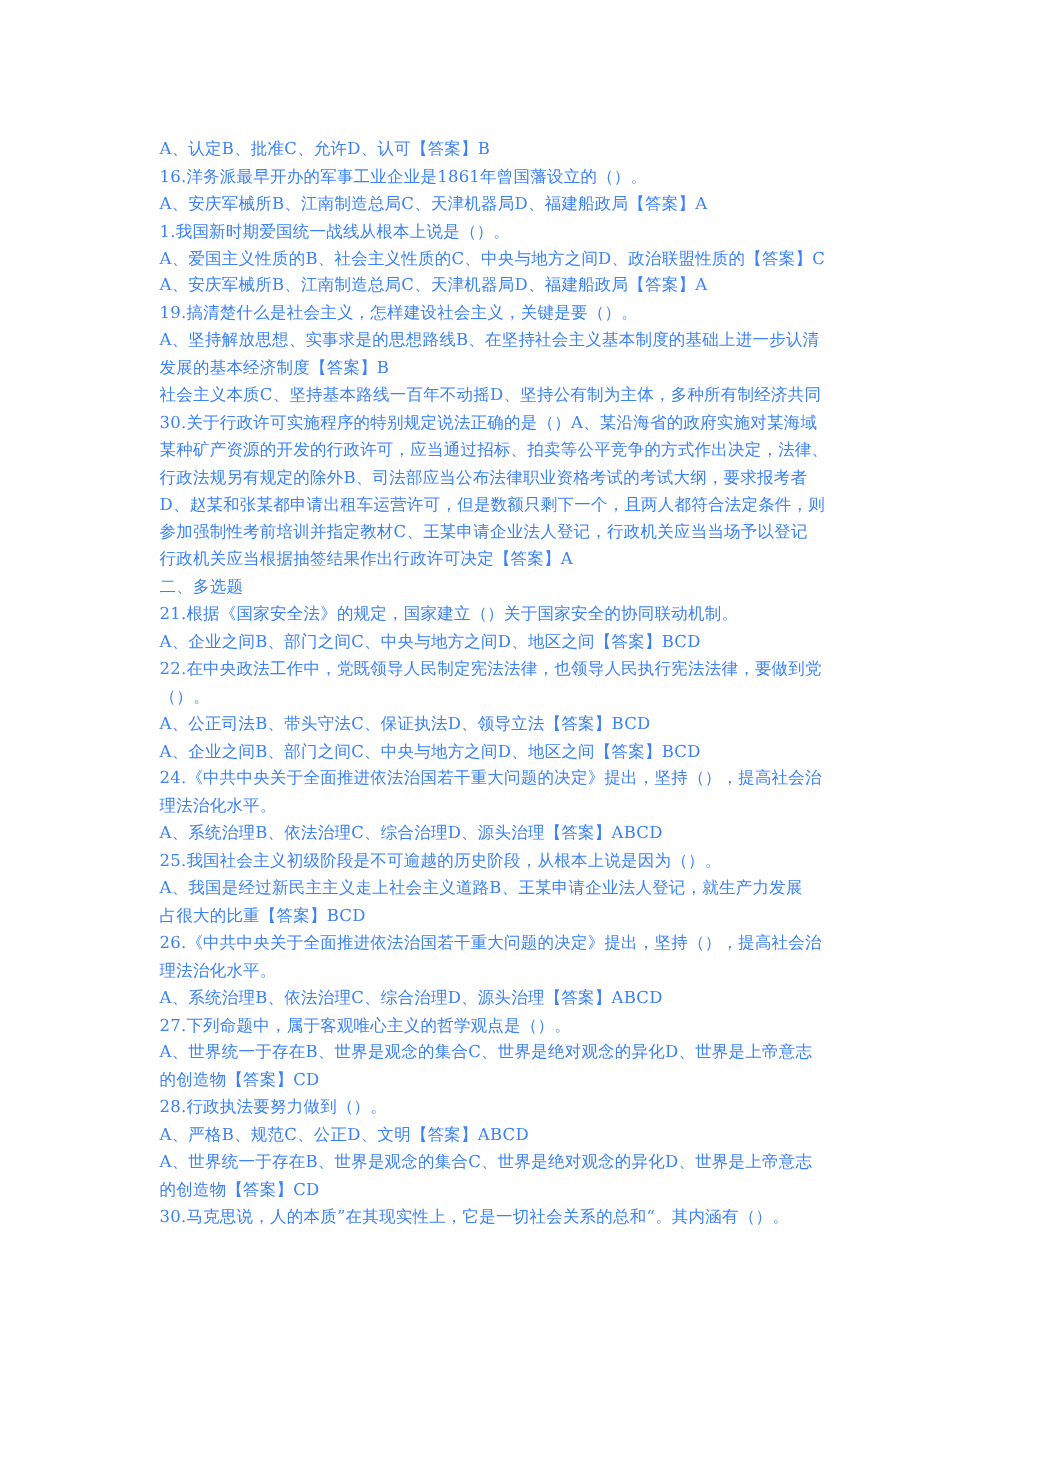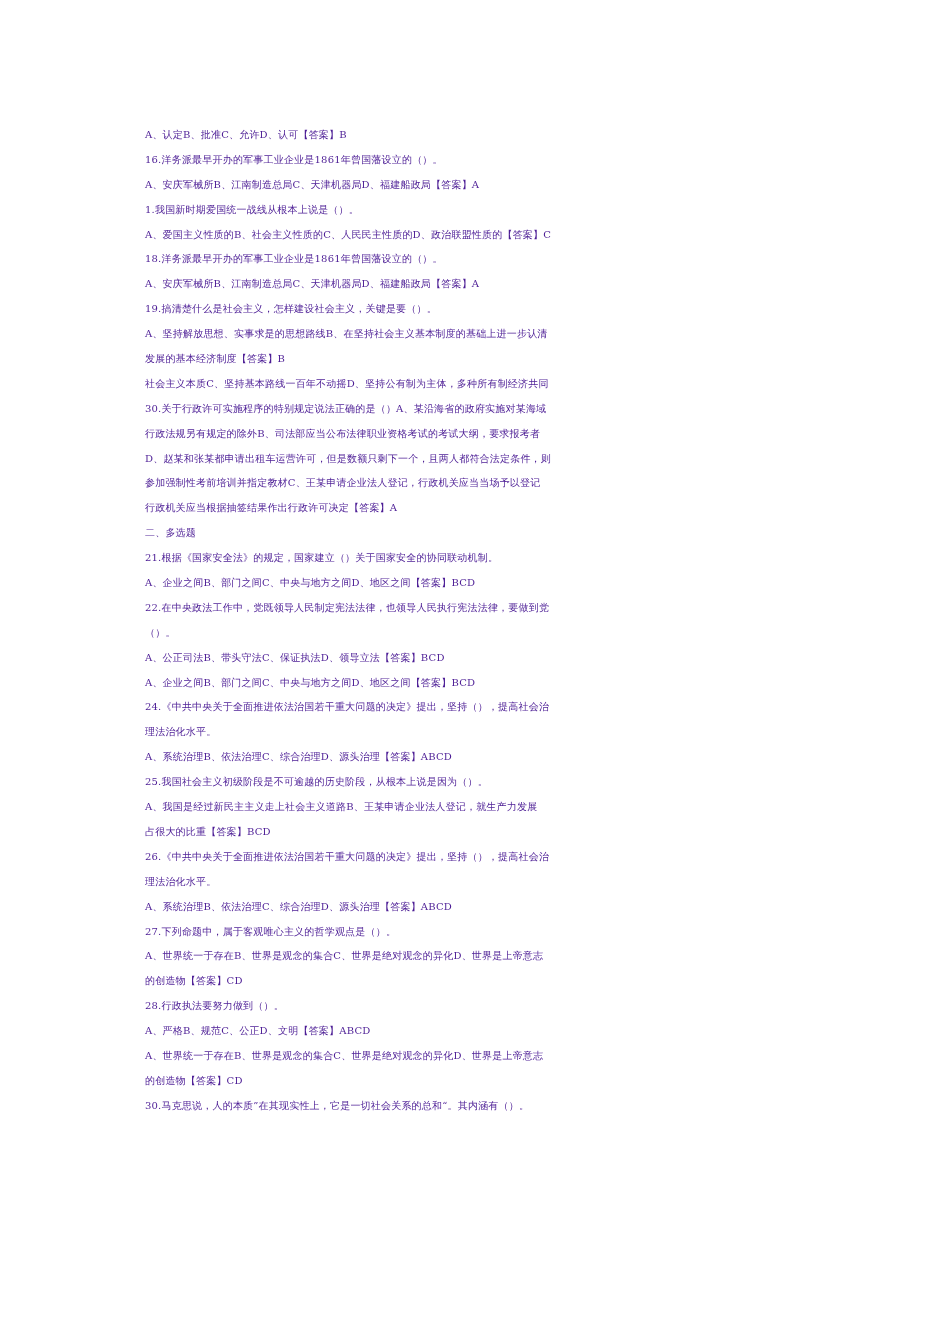--- a/index.html
+++ b/index.html
@@ -1,39 +1,39 @@
 <!DOCTYPE html>
 <html><head>
 <meta charset="utf-8">
 <style>
   html, body { margin: 0; padding: 0; background: #ffffff; }
   body { width: 950px; height: 1344px; position: relative; overflow: hidden; }
   .page {
     position: absolute; left: 145px; top: 123px; width: 665px;
     font-family: "DejaVu Serif", "Liberation Serif", serif;
-    font-size: 10px; line-height: 24.9px; color: #4c1d95;
+    font-size: 15px; line-height: 24.9px; color: #3b82f6;
   }
   .line { white-space: nowrap; height: 24.9px; letter-spacing: 0.2px; }
 </style>
 </head>
 <body>
 
 <div class="page" id="page">
     <div class="line">A、认定B、批准C、允许D、认可【答案】B</div>
     <div class="line">16.洋务派最早开办的军事工业企业是1861年曾国藩设立的（）。</div>
     <div class="line">A、安庆军械所B、江南制造总局C、天津机器局D、福建船政局【答案】A</div>
     <div class="line">1.我国新时期爱国统一战线从根本上说是（）。</div>
-    <div class="line">A、爱国主义性质的B、社会主义性质的C、人民民主性质的D、政治联盟性质的【答案】C</div>
-    <div class="line">18.洋务派最早开办的军事工业企业是1861年曾国藩设立的（）。</div>
+    <div class="line">A、爱国主义性质的B、社会主义性质的C、中央与地方之间D、政治联盟性质的【答案】C</div>
     <div class="line">A、安庆军械所B、江南制造总局C、天津机器局D、福建船政局【答案】A</div>
     <div class="line">19.搞清楚什么是社会主义，怎样建设社会主义，关键是要（）。</div>
     <div class="line">A、坚持解放思想、实事求是的思想路线B、在坚持社会主义基本制度的基础上进一步认清</div>
     <div class="line">发展的基本经济制度【答案】B</div>
     <div class="line">社会主义本质C、坚持基本路线一百年不动摇D、坚持公有制为主体，多种所有制经济共同</div>
     <div class="line">30.关于行政许可实施程序的特别规定说法正确的是（）A、某沿海省的政府实施对某海域</div>
+    <div class="line">某种矿产资源的开发的行政许可，应当通过招标、拍卖等公平竞争的方式作出决定，法律、</div>
     <div class="line">行政法规另有规定的除外B、司法部应当公布法律职业资格考试的考试大纲，要求报考者</div>
     <div class="line">D、赵某和张某都申请出租车运营许可，但是数额只剩下一个，且两人都符合法定条件，则</div>
     <div class="line">参加强制性考前培训并指定教材C、王某申请企业法人登记，行政机关应当当场予以登记</div>
     <div class="line">行政机关应当根据抽签结果作出行政许可决定【答案】A</div>
     <div class="line">二、多选题</div>
     <div class="line">21.根据《国家安全法》的规定，国家建立（）关于国家安全的协同联动机制。</div>
     <div class="line">A、企业之间B、部门之间C、中央与地方之间D、地区之间【答案】BCD</div>
     <div class="line">22.在中央政法工作中，党既领导人民制定宪法法律，也领导人民执行宪法法律，要做到党</div>
     <div class="line">（）。</div>
     <div class="line">A、公正司法B、带头守法C、保证执法D、领导立法【答案】BCD</div>

